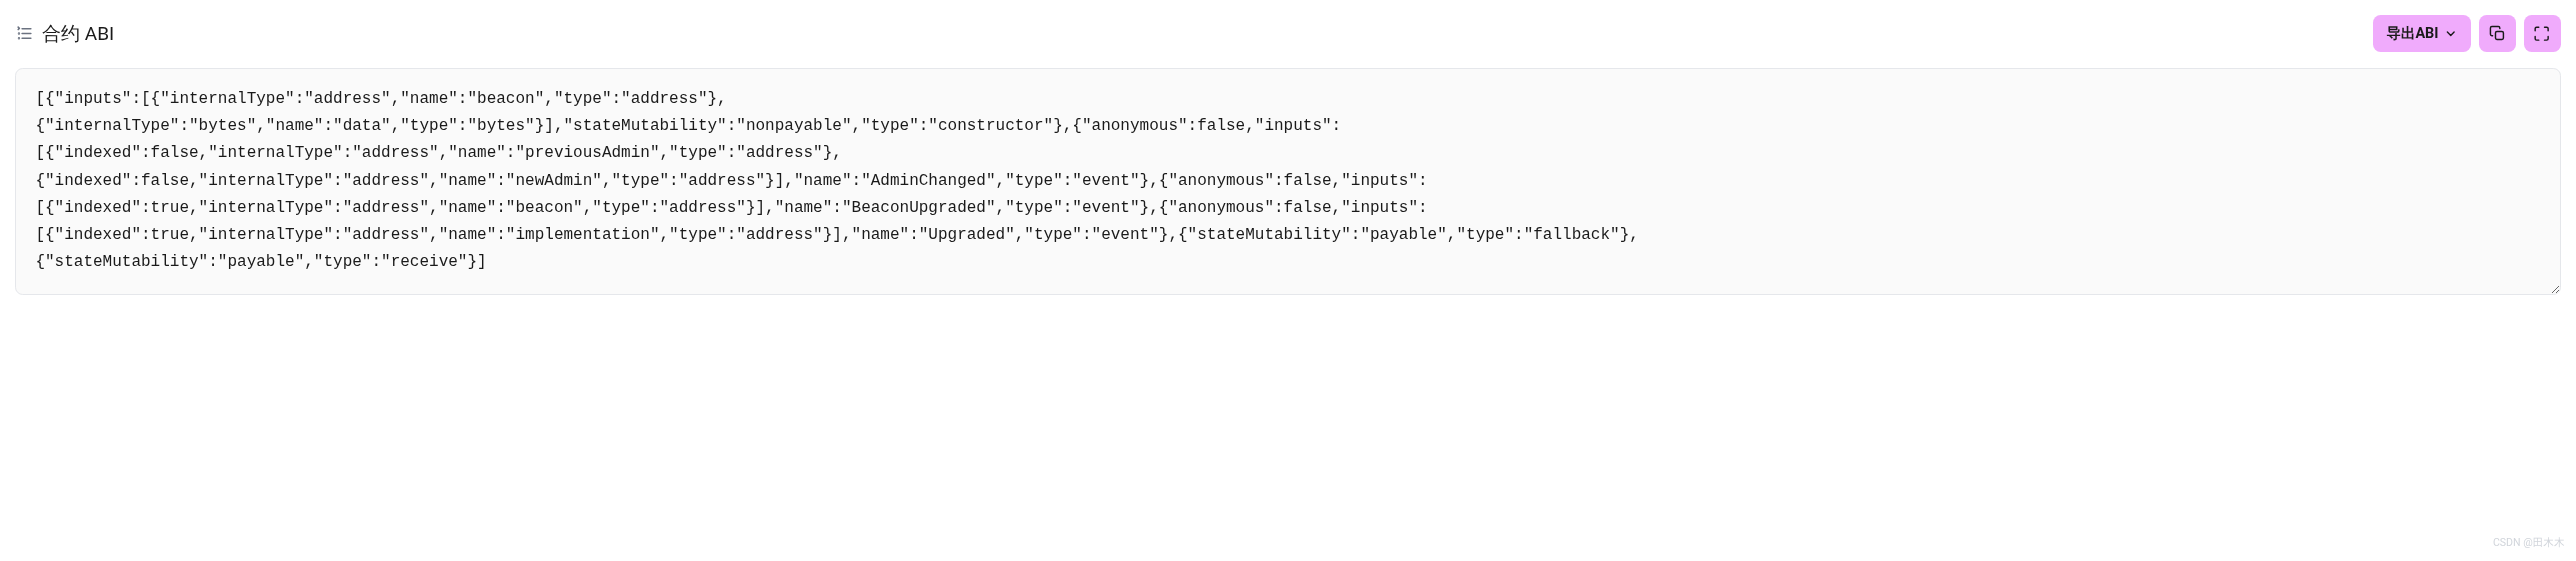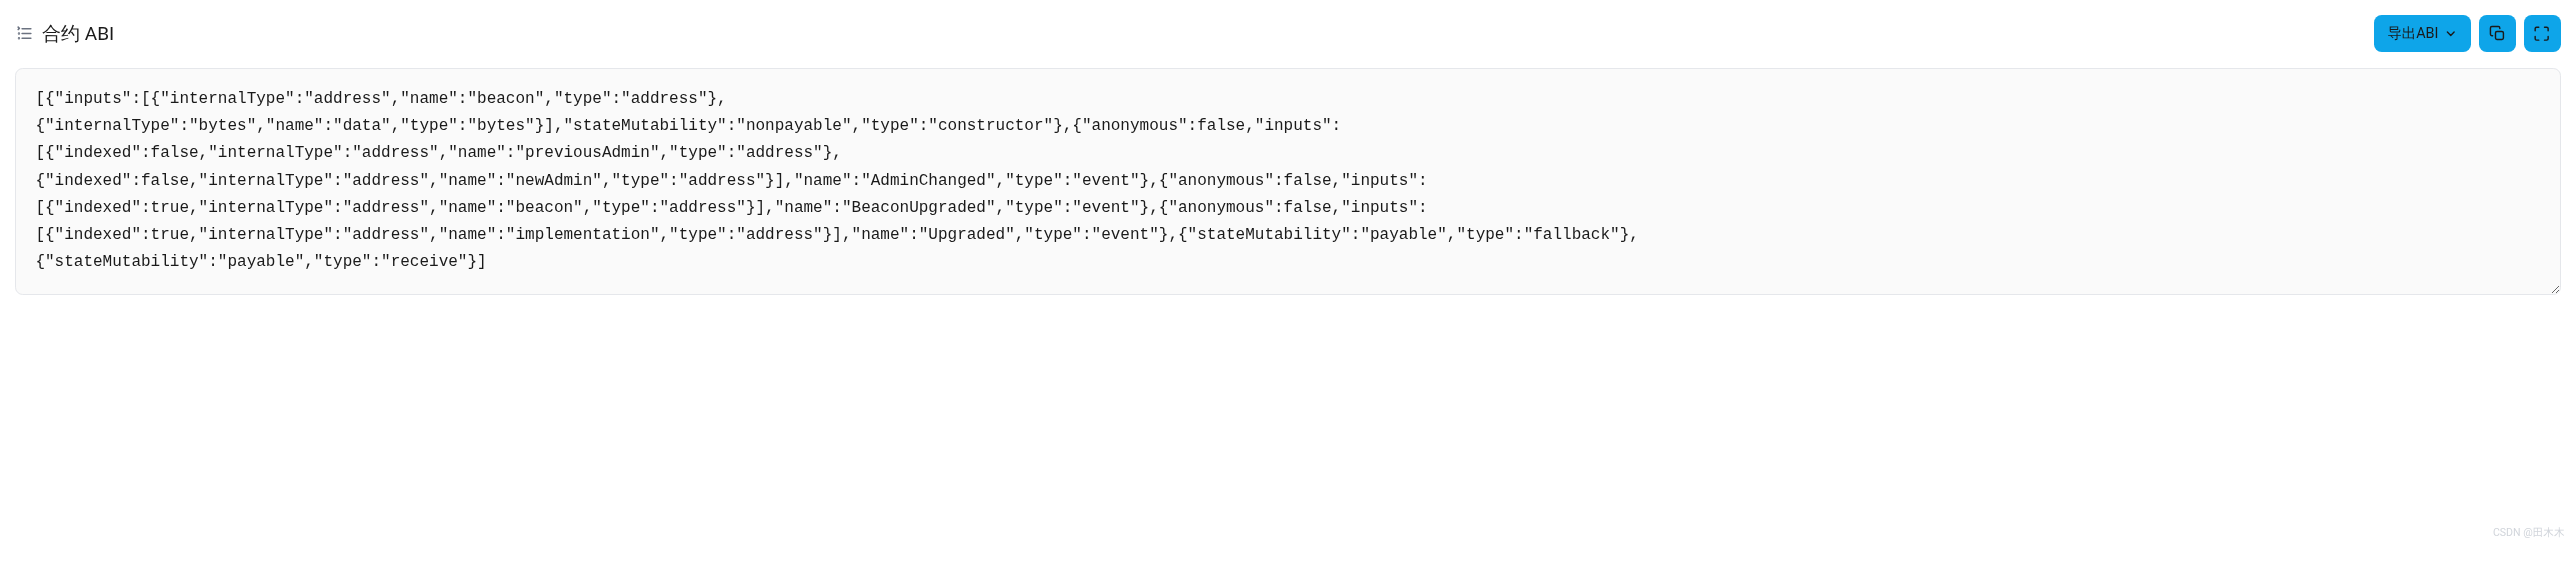--- a/index.html
+++ b/index.html
@@ -39,28 +39,29 @@
       display: flex;
       align-items: center;
       gap: 7.7px;
     }
     .btn {
       display: inline-flex;
       align-items: center;
       justify-content: center;
       gap: 5.8px;
       padding: 7.7px 13.5px;
-      background: #0ea5e9;
+      background: #f0abfc;
       border: none;
       border-radius: 7.7px;
       font-size: 14.4px;
       color: #1a1a1a;
       cursor: pointer;
       font-family: inherit;
       height: 37px;
+      font-weight: bold;
     }
     .btn-icon {
       width: 37px;
       padding: 7.7px;
     }
     .chevron-icon, .copy-icon, .expand-icon {
       display: inline-flex;
     }
     .code-box {
       width: 100%;
@@ -74,21 +75,21 @@
       color: #1a1a1a;
       white-space: pre-wrap;
       word-break: break-all;
       min-height: 215px;
       resize: both;
       overflow: auto;
       position: relative;
     }
     .watermark {
       position: fixed;
-      bottom: 21px;
+      bottom: 11px;
       right: 11.5px;
       font-size: 10.6px;
       color: #d1d5db;
       pointer-events: none;
     }
   </style>
 </head>
 <body>
 
 <div class="header">

